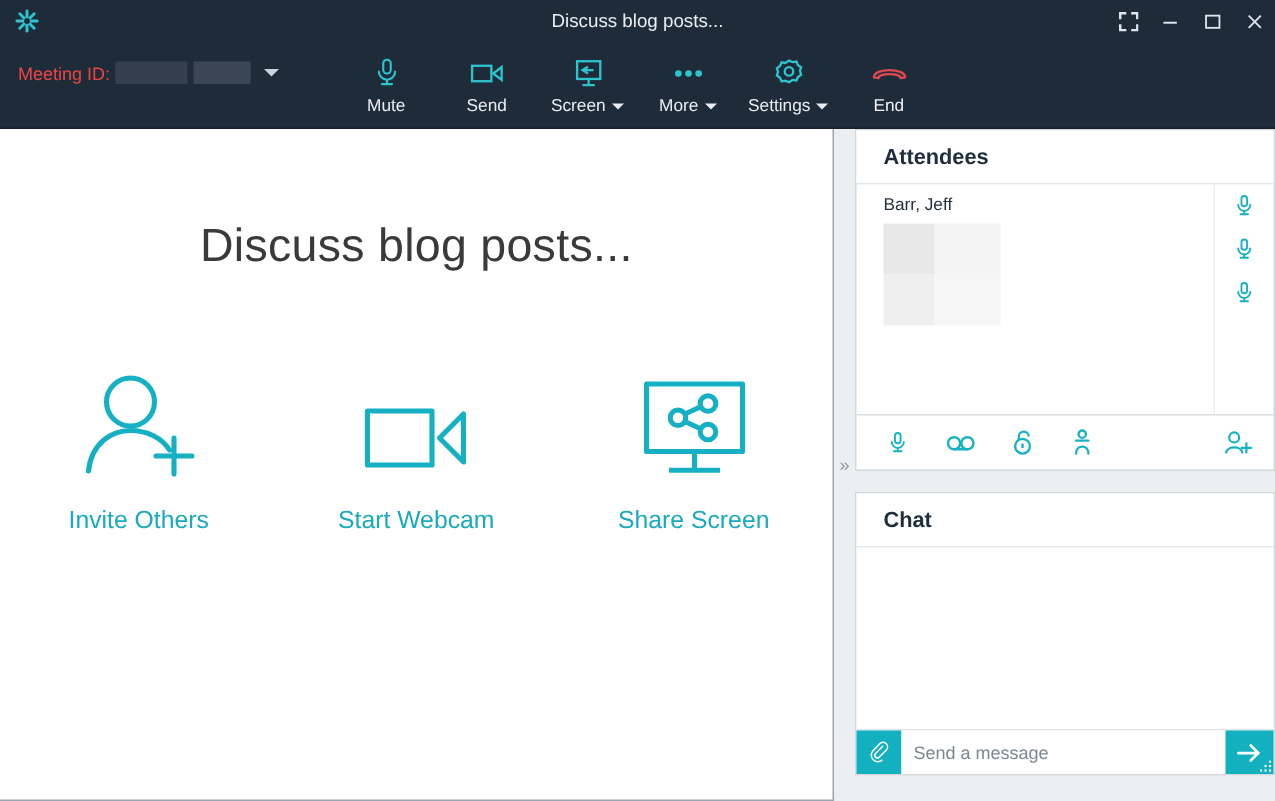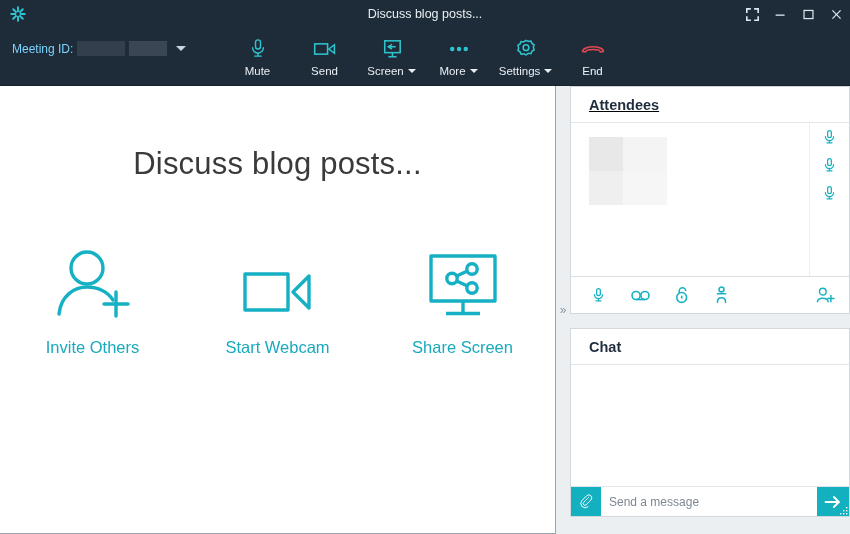--- a/index.html
+++ b/index.html
@@ -56,21 +56,21 @@
     background: #1e2c3a;
     border-bottom: 1px solid #16212c;
     display: flex; align-items: center;
     position: relative;
     flex: 0 0 58px;
   }
   .meeting-id {
     display: flex; align-items: center;
     padding-left: 12px;
     gap: 4px;
-    color: #7dd3fc;
+    color: #ef4444;
     font-size: 12px;
     position: absolute; left: 0; top: 13px;
   }
   .redact-a { display:inline-block; width: 48px; height: 15px; background: #333f4d; }
   .redact-b { display:inline-block; width: 38px; height: 15px; background: #3b4654; }
   .caret-down {
     width: 0; height: 0;
     border-left: 5px solid transparent;
     border-right: 5px solid transparent;
     border-top: 5px solid #c9d3dc;
@@ -167,21 +167,21 @@
   }
   .collapse-arrow { color: #8d98a3; font-size: 12px; line-height: 1; cursor: default; }
 
   .panel {
     margin-left: 14px;
     background: #ffffff;
     border: 1px solid #d3d8dd;
     display: flex; flex-direction: column;
     min-height: 0;
   }
-  .panel-attendees { height: 228px; flex: 0 0 228px; text-decoration: underline; }
+  .panel-attendees { height: 228px; flex: 0 0 228px; }
   .panel-chat { flex: 1; margin-top: 14px; margin-bottom: 17px; }
 
   .panel-head {
     height: 36px;
     display: flex; align-items: center;
     padding-left: 18px;
     border-bottom: 1px solid #e3e7ea;
     background: #fff;
   }
   .panel-head .t { font-size: 14.5px; color: #1f2d3d; font-weight: 700; }
@@ -464,20 +464,21 @@
         <span class="collapse-arrow">»</span>
       </div>
 
       <div class="panel panel-attendees">
         <div class="panel-head">
           <span class="t">Attendees</span>
         </div>
         <div class="attendee-area">
           <div class="attendee-list">
             <div>
+              <div class="attendee-name">Barr, Jeff</div>
               <div class="redact-grid">
                 <div class="rg1"></div>
                   <div class="rg2"></div>
                 <div class="rg3"></div>
                   <div class="rg4"></div>
               </div>
             </div>
           </div>
           <div class="mic-col">
             <span>

